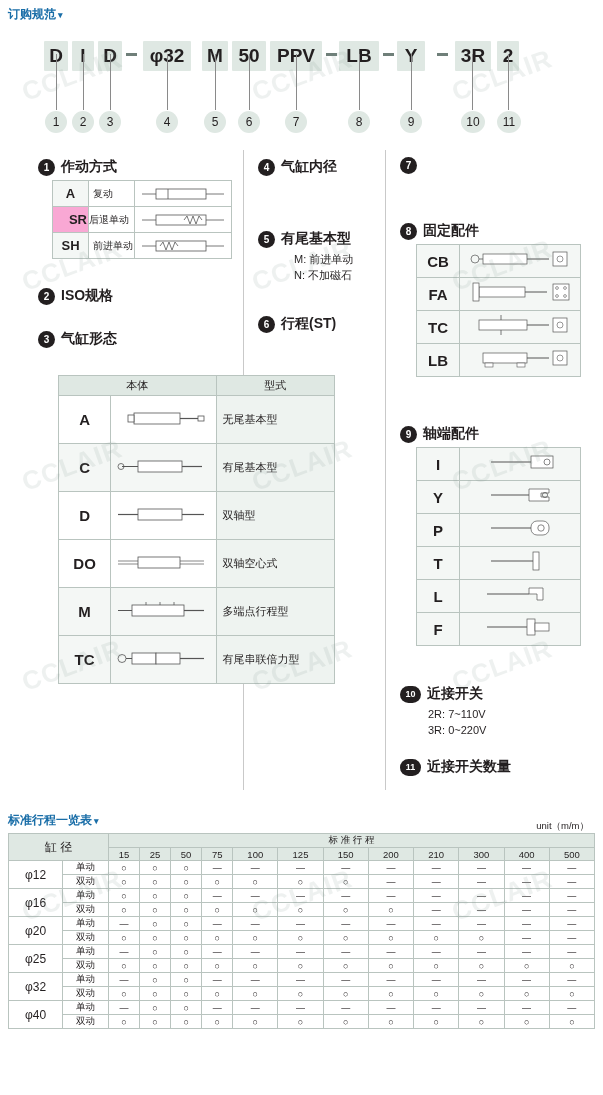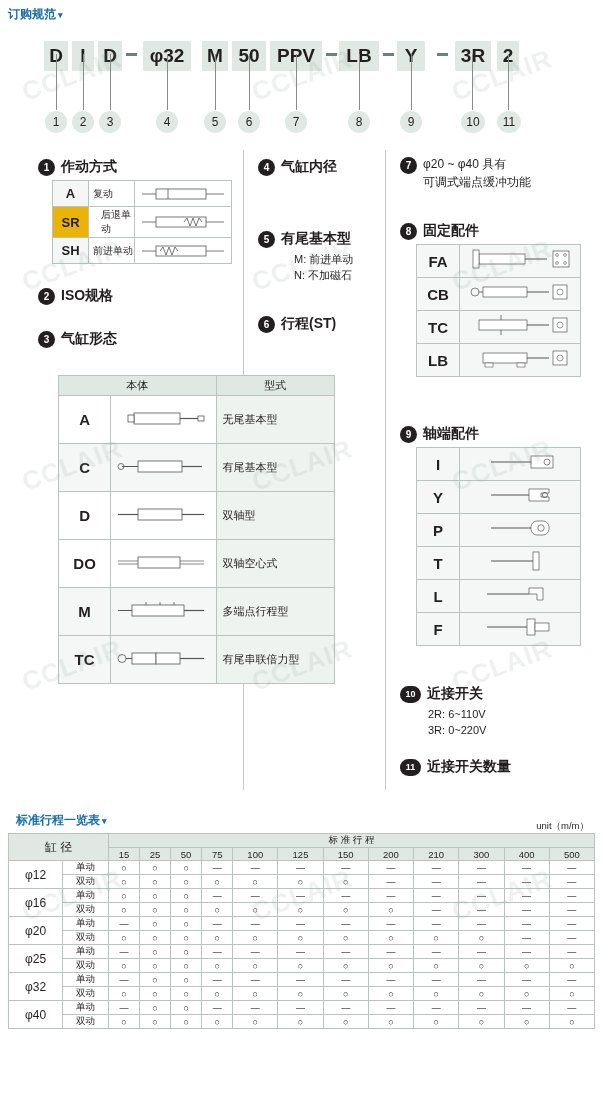--- a/index.html
+++ b/index.html
@@ -212,22 +212,22 @@
       <td style="width:96px;padding:1px 3px;">
         <svg class="draw" width="90" height="16" viewBox="0 0 90 16">
           <rect x="18" y="3" width="50" height="10" fill="#fff" stroke="#555" stroke-width="0.8"></rect>
           <line x1="68" y1="8" x2="86" y2="8" stroke="#555" stroke-width="0.8"></line>
           <line x1="4" y1="8" x2="18" y2="8" stroke="#555" stroke-width="0.8"></line>
           <line x1="30" y1="3" x2="30" y2="13" stroke="#555" stroke-width="0.8"></line>
         </svg>
       </td>
     </tr>
     <tr>
-      <td style="text-align:center;font-size:13px;font-weight:bold;height:26px;background:#eab308;">SR</td>
-      <td style="font-size:10px;padding-left:12px;">后退单动</td>
+      <td style="text-align:right;font-size:13px;font-weight:bold;height:26px;background:#f9a8d4;">SR</td>
+      <td style="font-size:10px;padding-left:0;">后退单动</td>
       <td style="padding:1px 3px;">
         <svg class="draw" width="90" height="16" viewBox="0 0 90 16">
           <rect x="18" y="3" width="50" height="10" fill="#fff" stroke="#555" stroke-width="0.8"></rect>
           <polyline points="46,8 49,4 52,12 55,4 58,12 61,4 64,8" fill="none" stroke="#555" stroke-width="0.8"></polyline>
           <line x1="68" y1="8" x2="86" y2="8" stroke="#555" stroke-width="0.8"></line>
           <line x1="4" y1="8" x2="18" y2="8" stroke="#555" stroke-width="0.8"></line>
         </svg>
       </td>
     </tr>
     <tr>
@@ -365,63 +365,59 @@
 <div style="position:absolute;left:258px;top:315px;">
   <div class="item-head">
     <span class="bullet">6</span>
     <span>行程(ST)</span>
   </div>
 </div>
 
 <div style="position:absolute;left:400px;top:155px;width:196px;">
   <div class="item-head" style="align-items:flex-start;">
     <span class="bullet" style="margin-top:2px;">7</span>
-    <span style="font-size:12px;font-weight:normal;line-height:1.5;">
-      <span>φ20 ~ φ40 具有</span><br>
-      <span>可调式端点缓冲功能</span>
-    </span>
   </div>
 </div>
 
 <div style="position:absolute;left:400px;top:222px;width:185px;">
   <div class="item-head">
     <span class="bullet">8</span>
     <span>固定配件</span>
   </div>
   <table class="minibox" style="margin-left:16px;width:165px;background:#f4f7f5;">
     <tbody>
         <tr>
+      <td class="mb-letter">CB</td>
+      <td class="mb-pic">
+        <svg width="115" height="26" viewBox="0 0 115 26">
+          <rect x="22" y="8" width="44" height="10" fill="#fff" stroke="#555" stroke-width="0.7"></rect>
+          <circle cx="14" cy="13" r="4" fill="none" stroke="#555" stroke-width="0.7"></circle>
+          <line x1="18" y1="13" x2="22" y2="13" stroke="#555" stroke-width="0.8"></line>
+          <line x1="66" y1="13" x2="88" y2="13" stroke="#555" stroke-width="1"></line>
+          <rect x="92" y="6" width="14" height="14" fill="#fff" stroke="#555" stroke-width="0.7"></rect>
+          <circle cx="99" cy="13" r="3" fill="none" stroke="#555" stroke-width="0.6"></circle>
+        </svg>
+      </td>
+    </tr>
+    <tr>
       <td class="mb-letter">FA</td>
       <td class="mb-pic">
         <svg width="115" height="26" viewBox="0 0 115 26">
           <rect x="18" y="8" width="46" height="10" fill="#fff" stroke="#555" stroke-width="0.7"></rect>
           <rect x="12" y="4" width="6" height="18" fill="#fff" stroke="#555" stroke-width="0.7"></rect>
           <line x1="64" y1="13" x2="86" y2="13" stroke="#555" stroke-width="1"></line>
           <rect x="92" y="5" width="16" height="16" fill="#fff" stroke="#555" stroke-width="0.7"></rect>
           <circle cx="96" cy="9" r="1.4" fill="none" stroke="#555" stroke-width="0.6"></circle>
           <circle cx="104" cy="9" r="1.4" fill="none" stroke="#555" stroke-width="0.6"></circle>
           <circle cx="96" cy="17" r="1.4" fill="none" stroke="#555" stroke-width="0.6"></circle>
           <circle cx="104" cy="17" r="1.4" fill="none" stroke="#555" stroke-width="0.6"></circle>
         </svg>
       </td>
     </tr>
     <tr>
-      <td class="mb-letter">CB</td>
-      <td class="mb-pic">
-        <svg width="115" height="26" viewBox="0 0 115 26">
-          <rect x="22" y="8" width="44" height="10" fill="#fff" stroke="#555" stroke-width="0.7"></rect>
-          <circle cx="14" cy="13" r="4" fill="none" stroke="#555" stroke-width="0.7"></circle>
-          <line x1="18" y1="13" x2="22" y2="13" stroke="#555" stroke-width="0.8"></line>
-          <line x1="66" y1="13" x2="88" y2="13" stroke="#555" stroke-width="1"></line>
-          <rect x="92" y="6" width="14" height="14" fill="#fff" stroke="#555" stroke-width="0.7"></rect>
-          <circle cx="99" cy="13" r="3" fill="none" stroke="#555" stroke-width="0.6"></circle>
-        </svg>
-      </td>
-    </tr>
-    <tr>
       <td class="mb-letter">TC</td>
       <td class="mb-pic">
         <svg width="115" height="26" viewBox="0 0 115 26">
           <rect x="18" y="8" width="48" height="10" fill="#fff" stroke="#555" stroke-width="0.7"></rect>
           <line x1="40" y1="3" x2="40" y2="8" stroke="#555" stroke-width="0.8"></line>
           <line x1="40" y1="18" x2="40" y2="23" stroke="#555" stroke-width="0.8"></line>
           <line x1="66" y1="13" x2="88" y2="13" stroke="#555" stroke-width="1"></line>
           <rect x="92" y="6" width="14" height="14" fill="#fff" stroke="#555" stroke-width="0.7"></rect>
           <circle cx="99" cy="13" r="3" fill="none" stroke="#555" stroke-width="0.6"></circle>
         </svg>
@@ -511,32 +507,32 @@
     </tr>
   </tbody>
     </table>
 </div>
 
 <div style="position:absolute;left:400px;top:685px;width:180px;">
   <div class="item-head">
     <span class="bullet wide">10</span>
     <span>近接开关</span>
   </div>
-  <div class="sub" style="margin-left:28px;">2R: 6~110V</div>
+  <div class="sub" style="margin-left:28px;">2R: 7~110V</div>
   <div class="sub" style="margin-left:28px;">3R: 0~220V</div>
 </div>
 
 <div style="position:absolute;left:400px;top:758px;width:180px;">
   <div class="item-head">
     <span class="bullet wide">11</span>
     <span>近接开关数量</span>
   </div>
 </div>
 
-<div style="position:absolute;left:8px;top:806px;" class="sec-title">
+<div style="position:absolute;left:0;top:806px;" class="sec-title">
   <span>标准行程一览表</span><span class="caret">▾</span>
 </div>
 <div style="position:absolute;right:10px;top:820px;" class="unit-note">unit（m/m）</div>
 
 <div id="stroke-wrap">
   <table id="stroke-table">
     <tbody>
         <tr>
       <th colspan="2" rowspan="2" class="bore-cell" style="background:#dfe8e3;font-size:12px;">缸 径</th>
       <th colspan="12">标 准 行 程</th>

